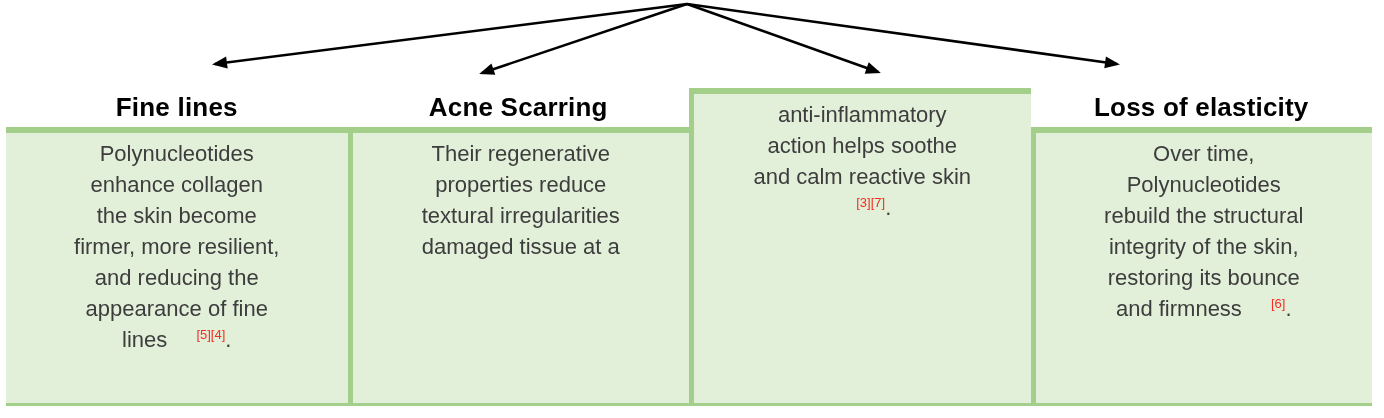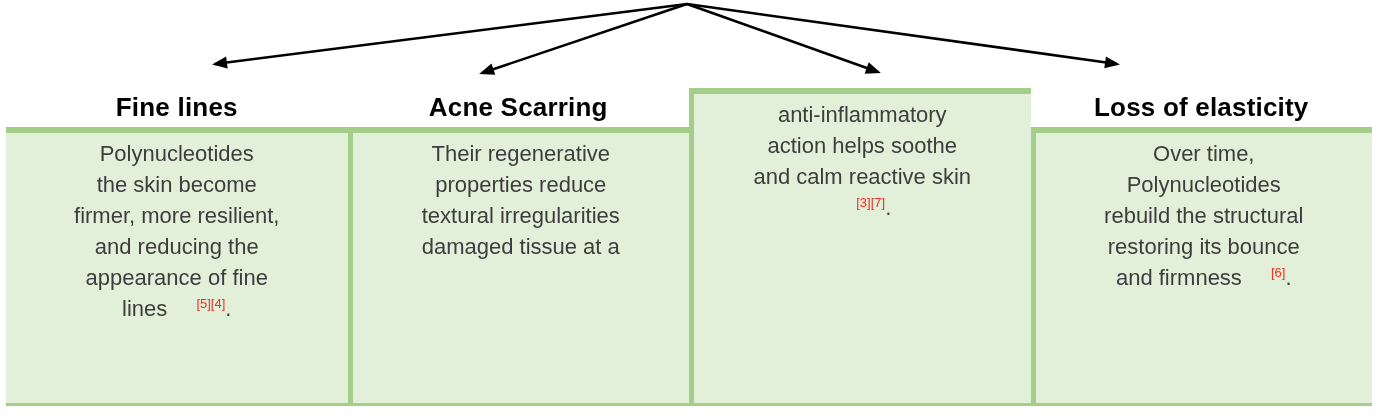--- a/index.html
+++ b/index.html
@@ -91,20 +91,21 @@
       <line x1="687" y1="4" x2="482" y2="73" stroke="#000000" stroke-width="2.6" marker-end="url(#ah)"></line>
       <line x1="687" y1="4" x2="878" y2="72" stroke="#000000" stroke-width="2.6" marker-end="url(#ah)"></line>
       <line x1="687" y1="4" x2="1117" y2="64" stroke="#000000" stroke-width="2.6" marker-end="url(#ah)"></line>
     </svg>
 
   <div class="grid" id="grid">
   <div class="col">
     <div class="heading">Fine lines</div>
     <div class="cell">
           <div class="line">Polynucleotides</div>
+          <div class="line">enhance collagen</div>
           <div class="line">the skin become</div>
           <div class="line">firmer, more resilient,</div>
           <div class="line">and reducing the</div>
           <div class="line">appearance of fine</div>
           <div class="line"><span>lines </span><span class="cite">[5][4]</span><span>.</span></div>
         </div>
   </div>
 
   <div class="col">
     <div class="heading">Acne Scarring</div>
@@ -124,18 +125,19 @@
           <div class="line"><span></span><span class="cite">[3][7]</span><span>.</span></div>
         </div>
   </div>
 
   <div class="col">
     <div class="heading">Loss of elasticity</div>
     <div class="cell">
           <div class="line">Over time,</div>
           <div class="line">Polynucleotides</div>
           <div class="line">rebuild the structural</div>
+          <div class="line">integrity of the skin,</div>
           <div class="line">restoring its bounce</div>
           <div class="line"><span>and firmness </span><span class="cite">[6]</span><span>.</span></div>
         </div>
   </div>
 </div>
 </div>
 
 </body></html>

